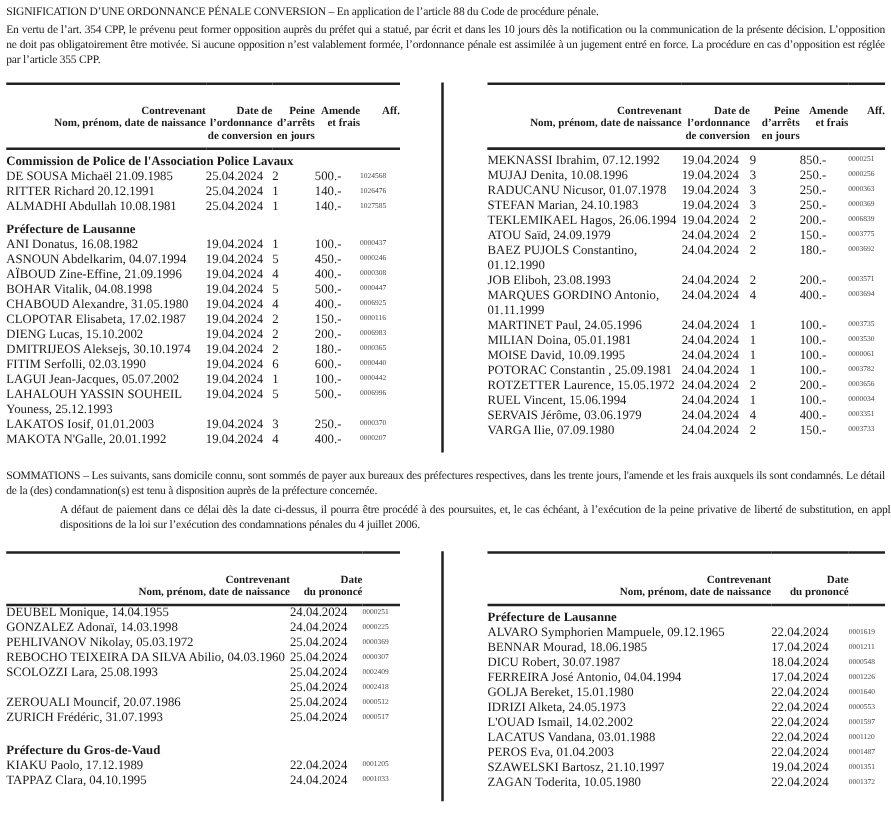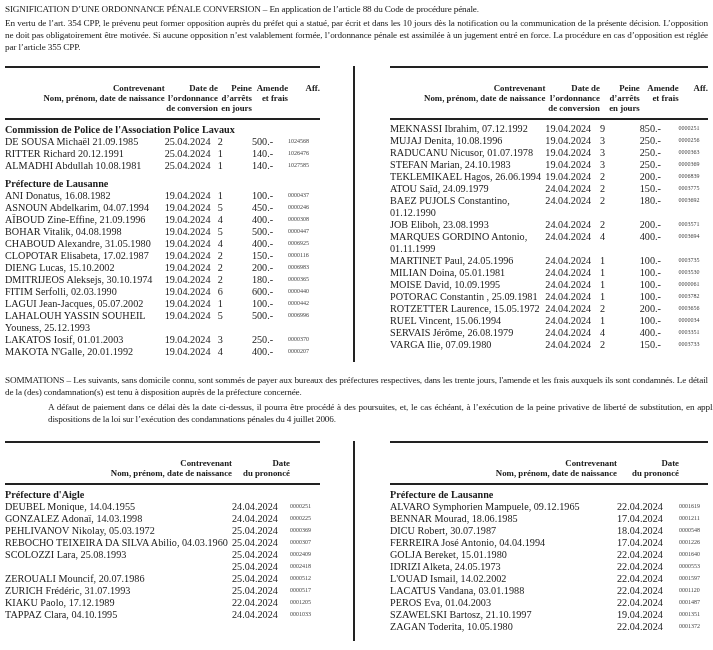--- a/index.html
+++ b/index.html
@@ -288,21 +288,21 @@
           <td class="ref">0003656</td>
         </tr>
         <tr>
           <td class="wrap">RUEL Vincent, 15.06.1994</td>
           <td>24.04.2024</td>
           <td>1</td>
           <td>100.-</td>
           <td class="ref">0000034</td>
         </tr>
         <tr>
-          <td class="wrap">SERVAIS Jérôme, 26.08.1979</td>
+          <td class="wrap">SERVAIS Jérôme, 03.06.1979</td>
           <td>24.04.2024</td>
           <td>4</td>
           <td>400.-</td>
           <td class="ref">0003351</td>
         </tr>
         <tr>
           <td class="wrap">VARGA Ilie, 07.09.1980</td>
           <td>24.04.2024</td>
           <td>2</td>
           <td>150.-</td>
@@ -324,23 +324,20 @@
     <thead>
       <tr class="head-row" style="border-top:2px solid #222;">
         <th style="width:227px; white-space:pre-line;">Contrevenant
 Nom, prénom, date de naissance</th>
         <th style="width:58px; white-space:pre-line;">Date
 du prononcé</th>
         <th></th>
       </tr>
     </thead>
     <tbody id="som-left">
-        <tr class="section first">
-          <td colspan="3">Préfecture d'Aigle</td>
-        </tr>
         <tr>
           <td>DEUBEL Monique, 14.04.1955</td>
           <td>24.04.2024</td>
           <td class="ref">0000251</td>
         </tr>
         <tr>
           <td>GONZALEZ Adonaï, 14.03.1998</td>
           <td>24.04.2024</td>
           <td class="ref">0000225</td>
         </tr>
@@ -366,20 +363,23 @@
         </tr>
         <tr>
           <td>ZEROUALI Mouncif, 20.07.1986</td>
           <td>25.04.2024</td>
           <td class="ref">0000512</td>
         </tr>
         <tr>
           <td>ZURICH Frédéric, 31.07.1993</td>
           <td>25.04.2024</td>
           <td class="ref">0000517</td>
+        </tr>
+        <tr class="section">
+          <td colspan="3" style="padding-top: 14px;">Préfecture du Gros-de-Vaud</td>
         </tr>
         <tr>
           <td>KIAKU Paolo, 17.12.1989</td>
           <td>22.04.2024</td>
           <td class="ref">0001205</td>
         </tr>
         <tr>
           <td>TAPPAZ Clara, 04.10.1995</td>
           <td>24.04.2024</td>
           <td class="ref">0001033</td>

